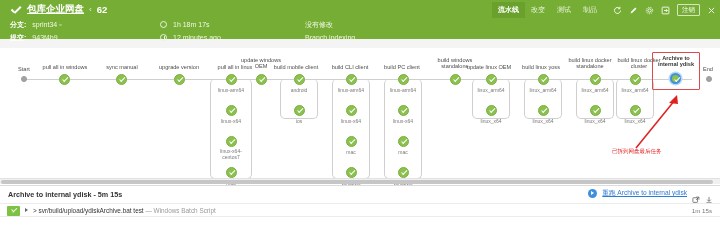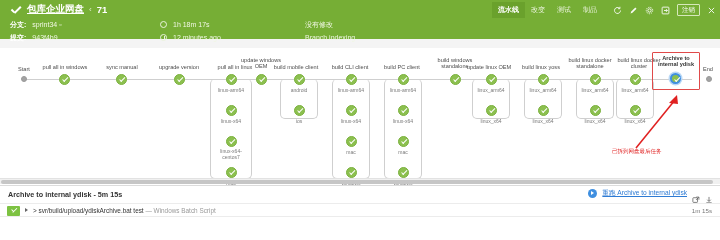--- a/index.html
+++ b/index.html
@@ -97,21 +97,21 @@
 <body>
 
 <div id="app">
 
   <div class="header">
 
     <div class="hdr-title-row">
       <span class="check-mark"></span>
       <span class="hdr-name">包库企业网盘</span>
       <span class="hdr-chev">‹</span>
-      <span class="hdr-num">71</span>
+      <span class="hdr-num">62</span>
     </div>
 
     <div class="tabbar">
       <span class="tab active">流水线</span>
       <span class="tab">改变</span>
       <span class="tab">测试</span>
       <span class="tab">制品</span>
 
       <span class="hdr-icons">
         <span class="hicon">

